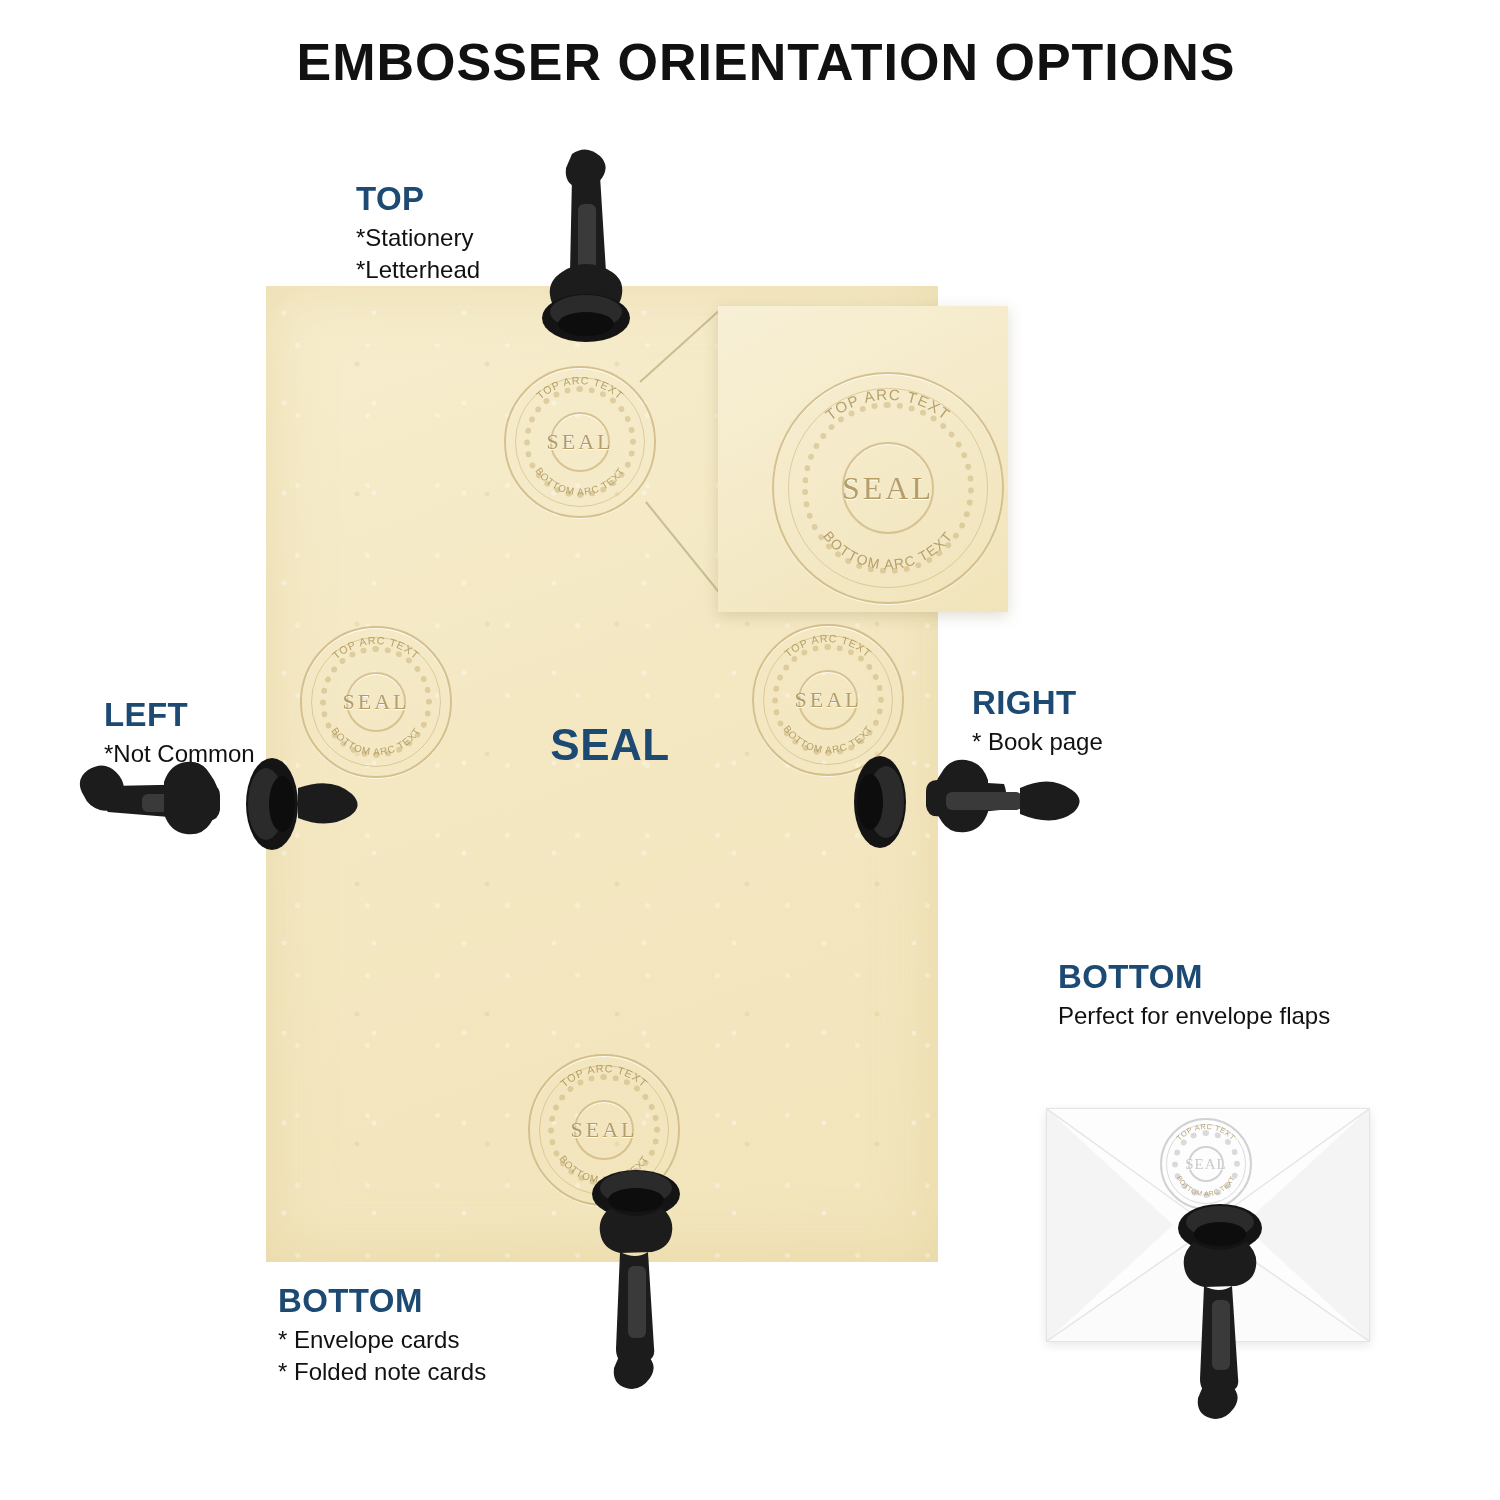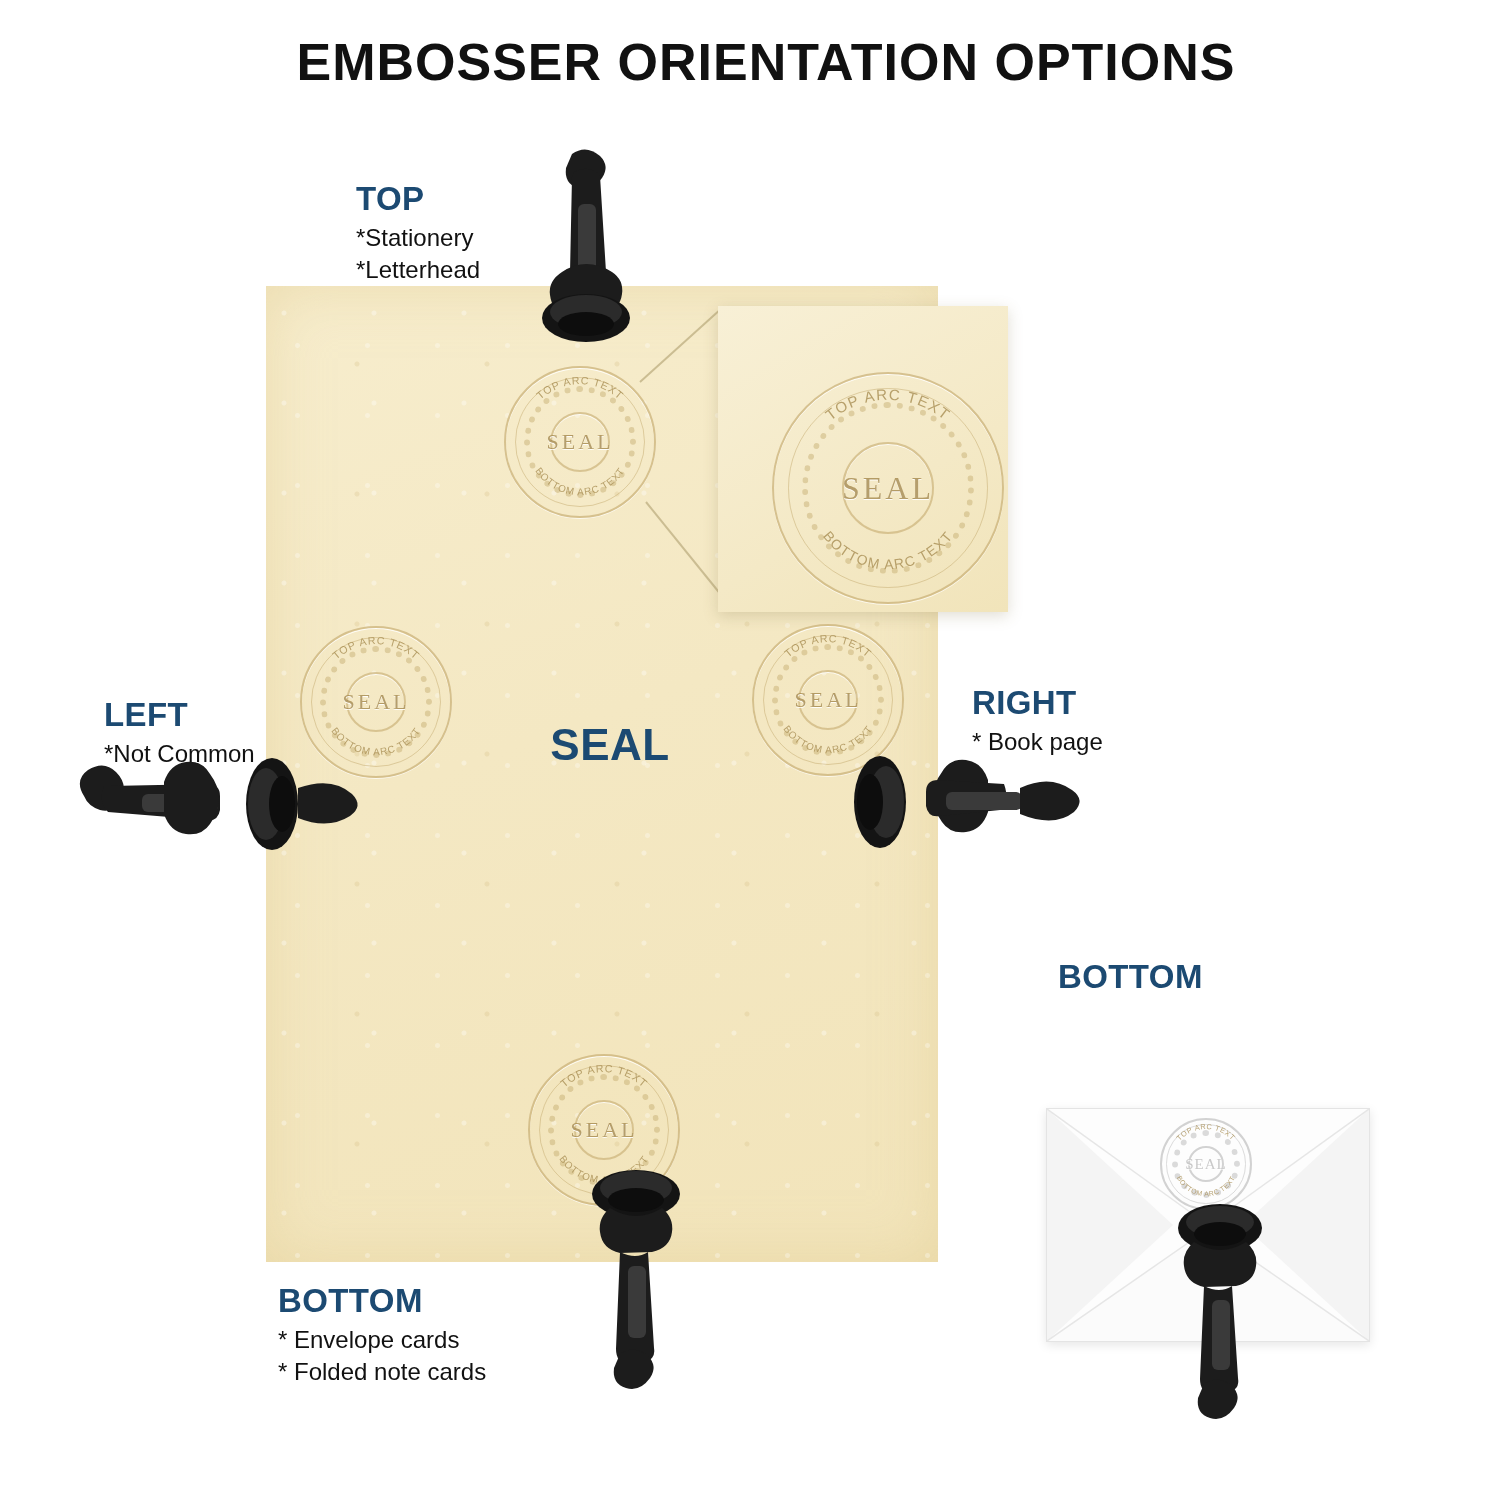--- a/index.html
+++ b/index.html
@@ -390,20 +390,21 @@
 </div>
 
 <div class="callout callout-bottom">
   <div class="heading">BOTTOM</div>
   <div class="line">* Envelope cards</div>
   <div class="line">* Folded note cards</div>
 </div>
 
 <div class="callout callout-env">
   <div class="heading">BOTTOM</div>
+  <div class="line">Perfect for envelope flaps</div>
 </div>
 
 <div class="envelope">
   <div class="flap-left"></div>
   <div class="flap-right"></div>
   <div class="flap-bottom"></div>
   <div class="seam">
     <svg viewBox="0 0 322 232" preserveAspectRatio="none">
       <line x1="0" y1="0" x2="161" y2="116"></line>
       <line x1="322" y1="0" x2="161" y2="116"></line>

